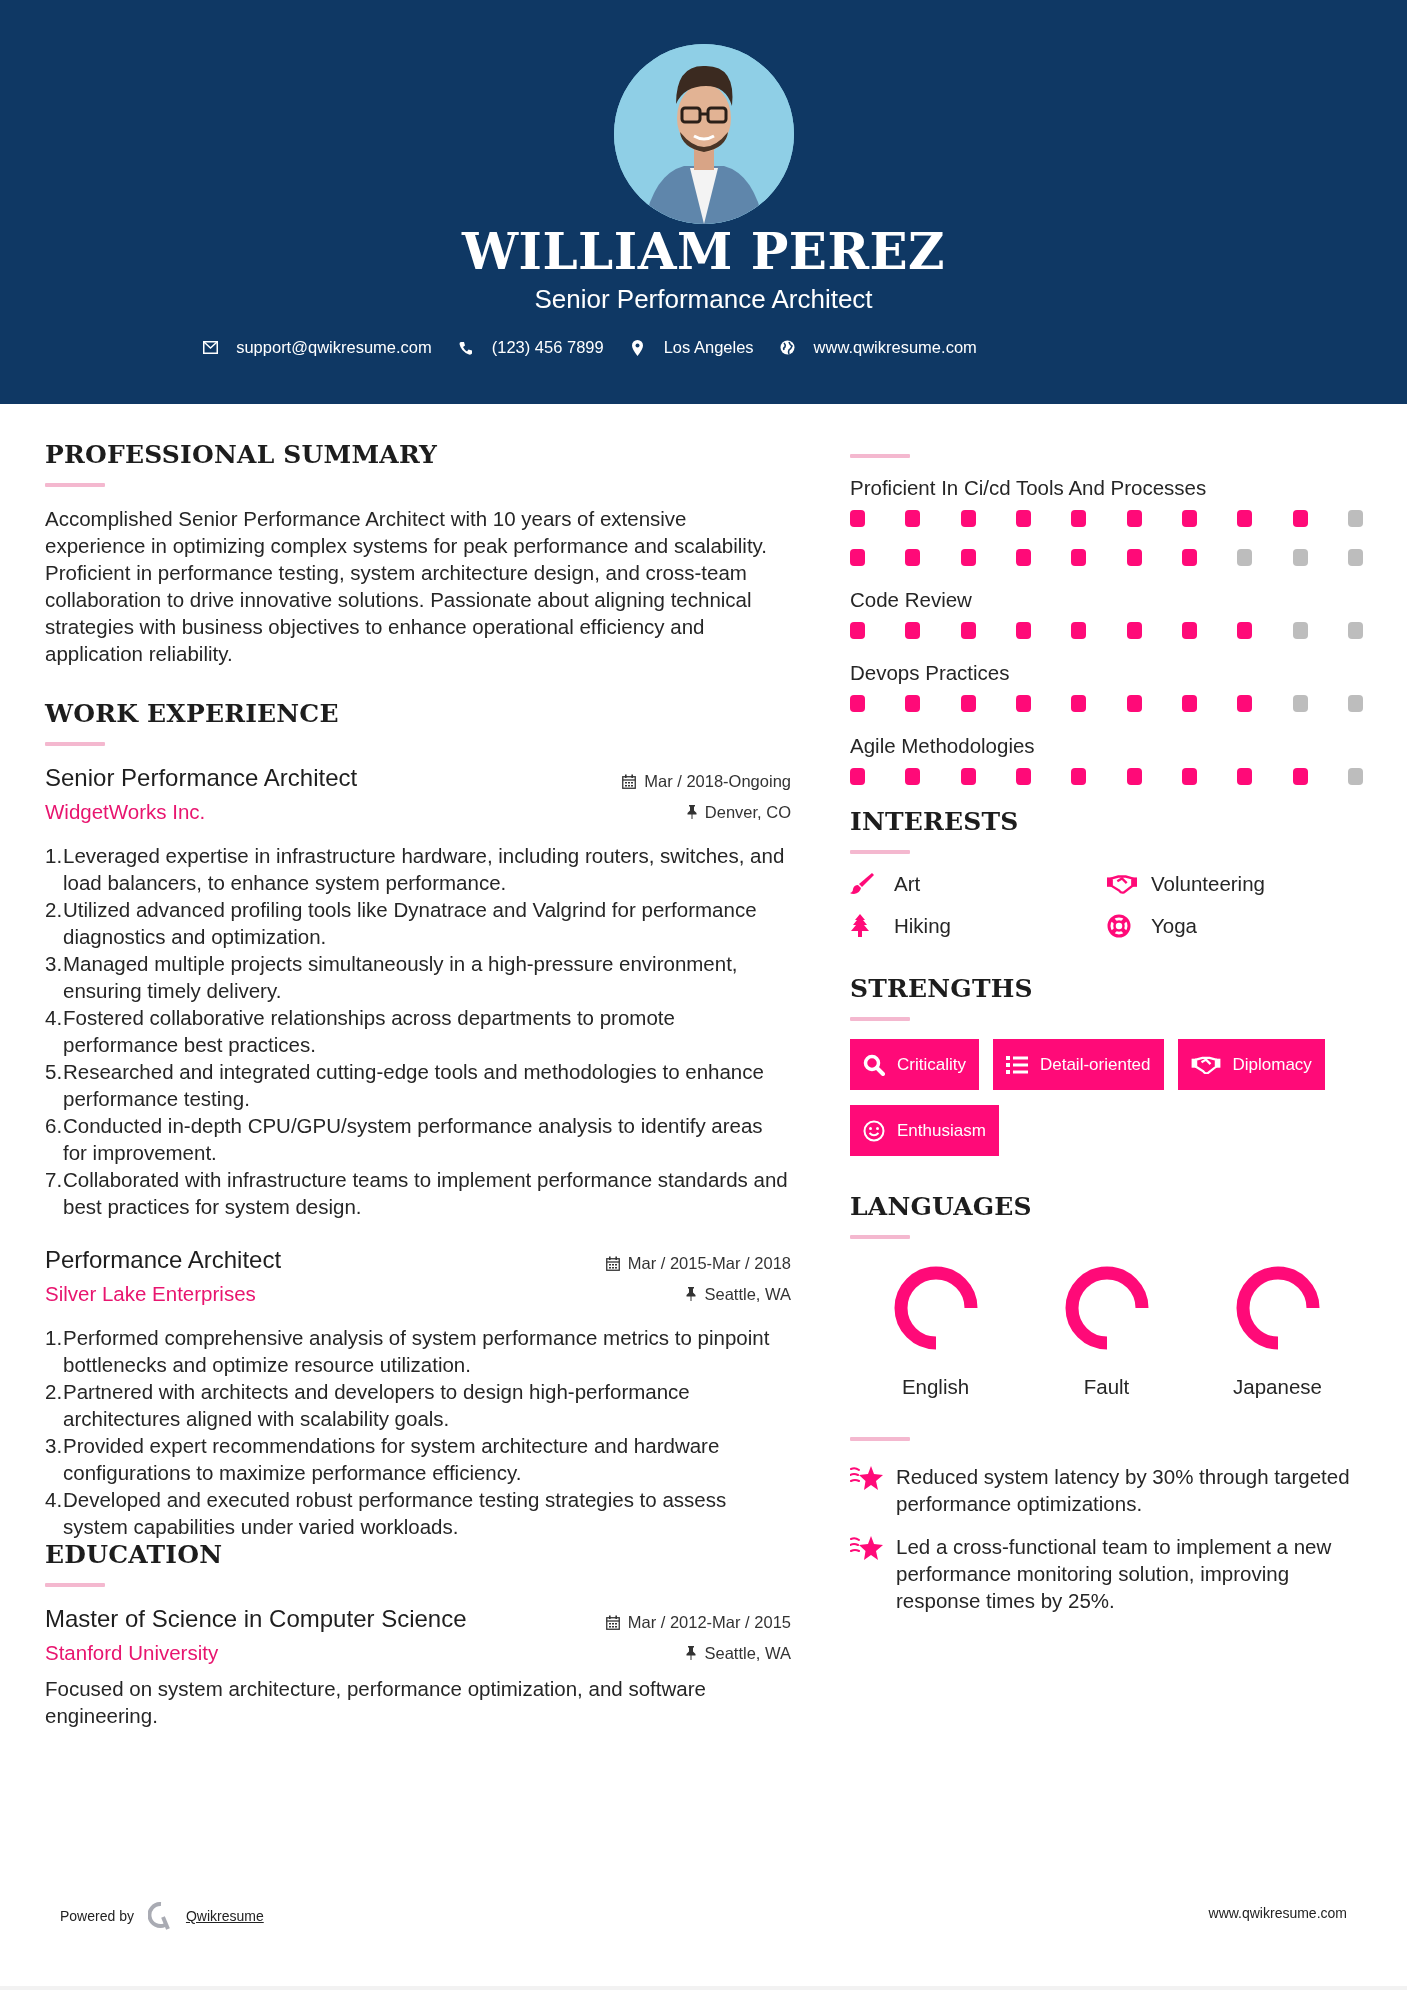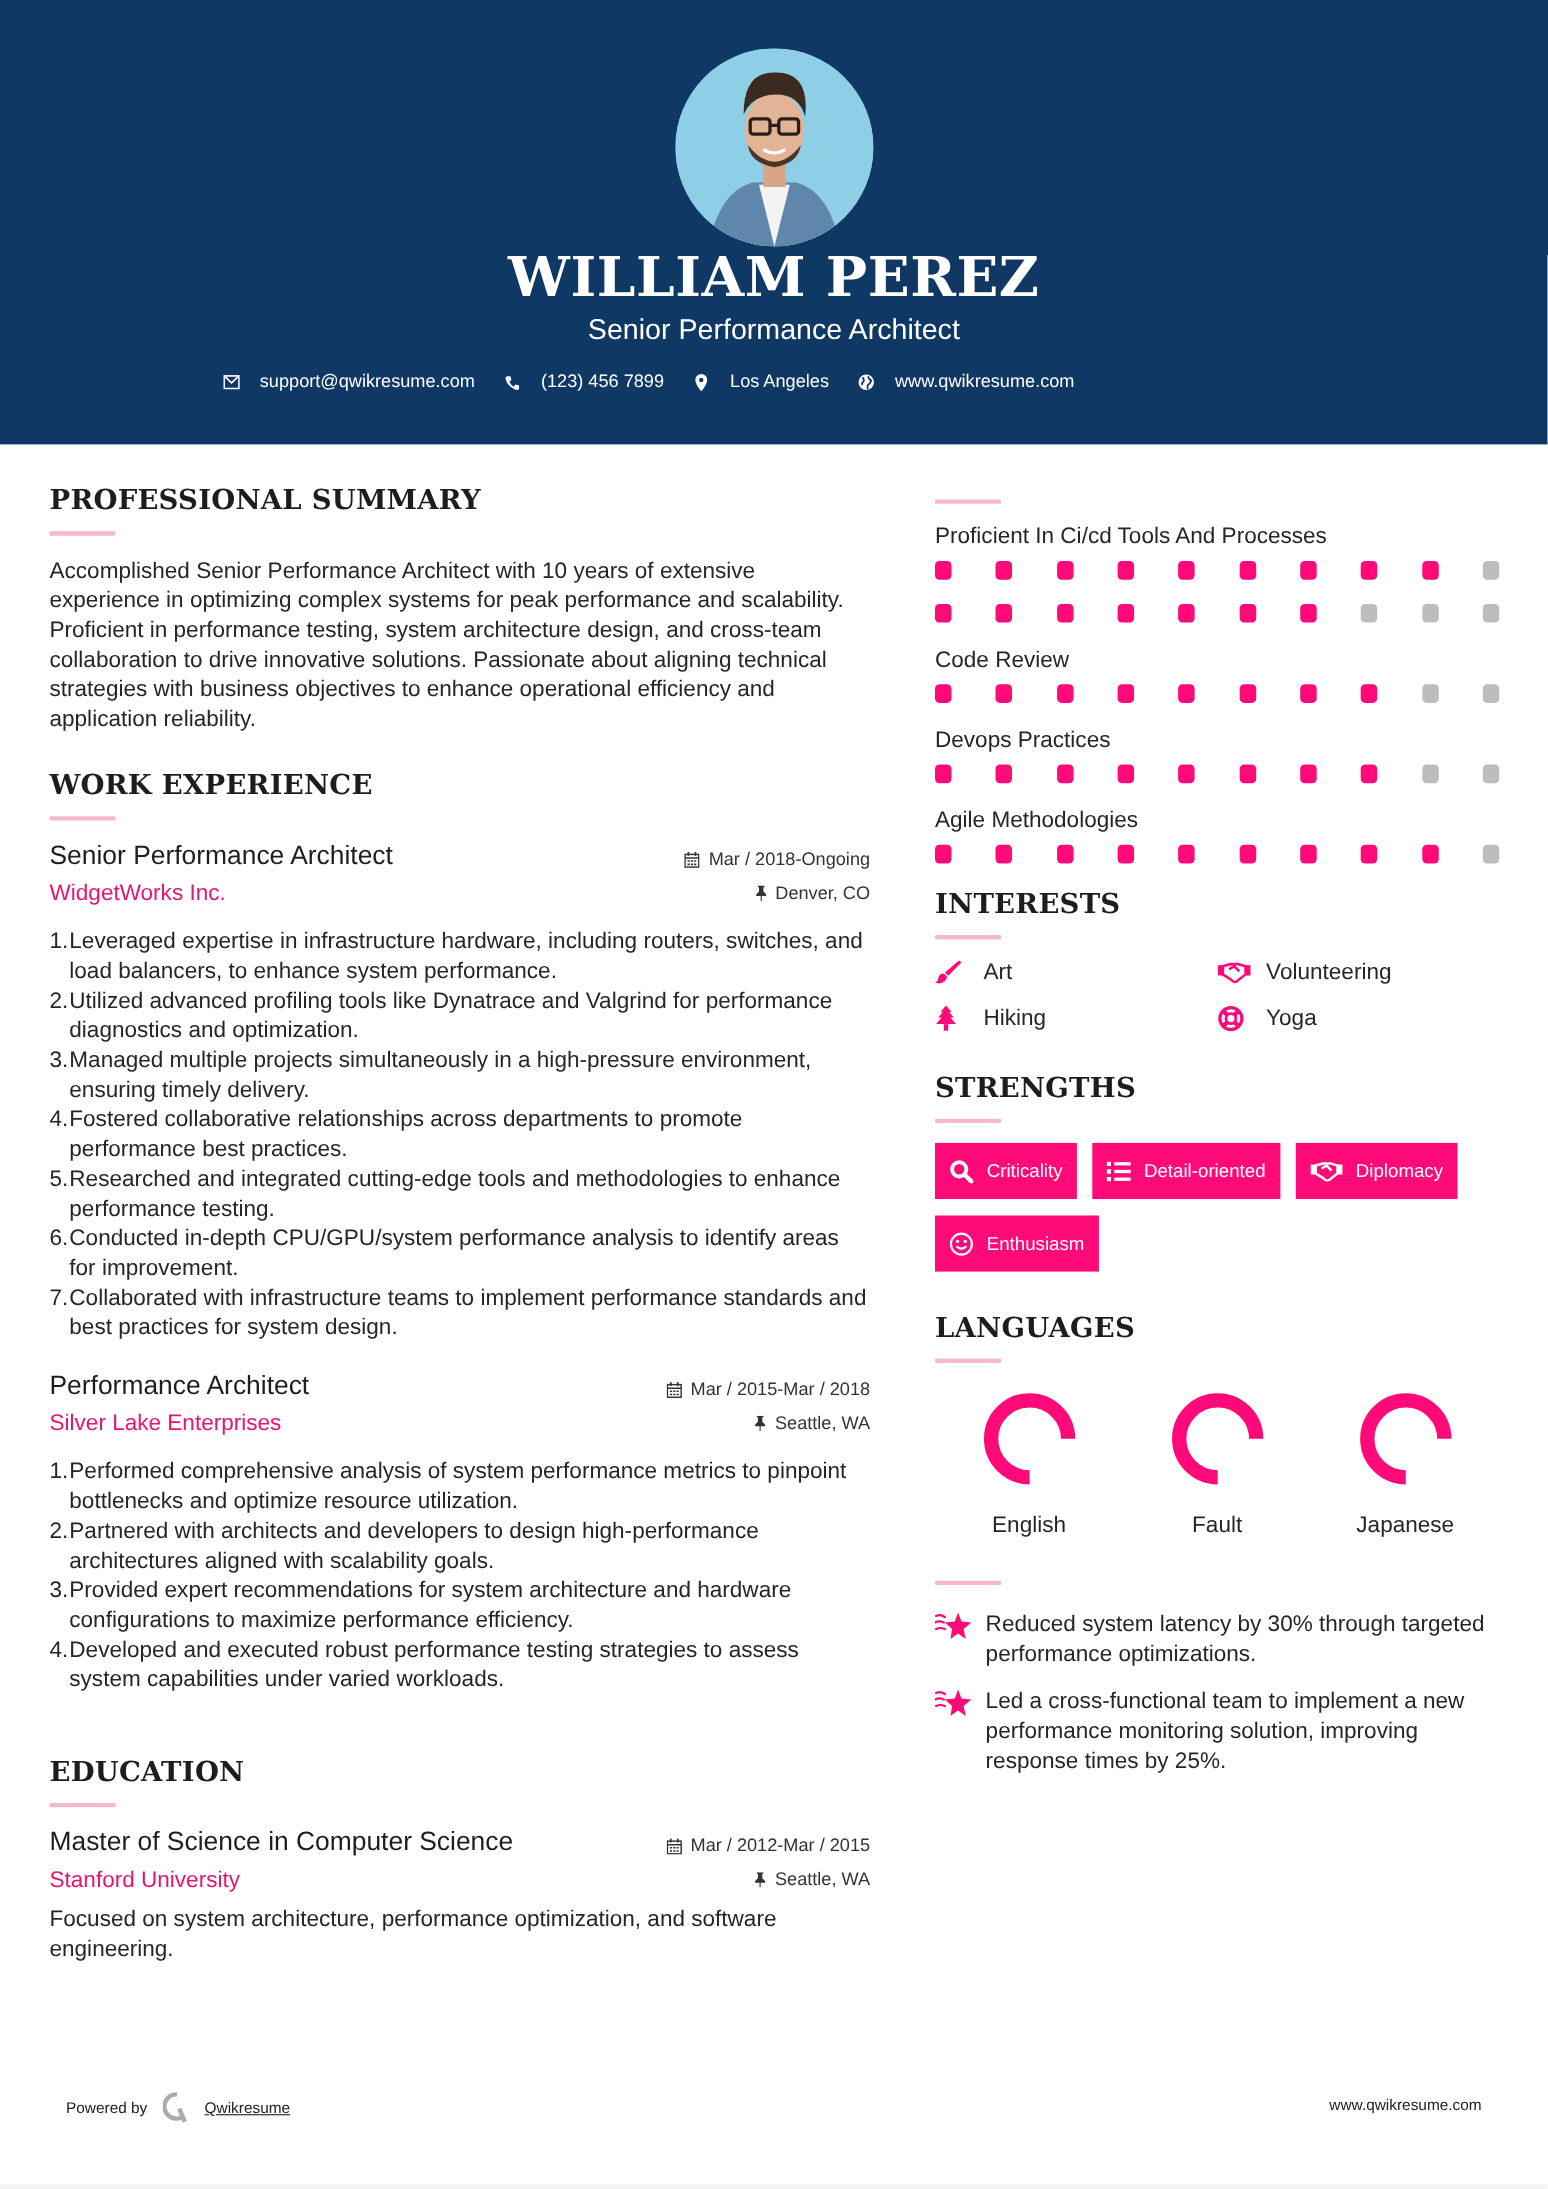--- a/index.html
+++ b/index.html
@@ -224,21 +224,21 @@
             <span>Provided expert recommendations for system architecture and hardware configurations to maximize performance efficiency.</span>
           </li>
         <li>
             <span class="num">4.</span>
             <span>Developed and executed robust performance testing strategies to assess system capabilities under varied workloads.</span>
           </li>
       </ol>
     </div>
   </section>
 
-  <section style="margin-top:56px;">
+  <section style="">
     <div class="sec-title">EDUCATION</div>
     <div class="underline"></div>
     <div class="job-head">
       <div class="job-title">Master of Science in Computer Science</div>
       <div class="job-meta">
         <svg width="14" height="15" viewBox="0 0 14 15">
             <rect x="0.75" y="2.75" width="12.5" height="11.5" fill="none" stroke="#333" stroke-width="1.3"></rect>
             <line x1="0.75" y1="6" x2="13.25" y2="6" stroke="#333" stroke-width="1.3"></line>
             <rect x="3" y="0.5" width="1.6" height="3.5" fill="#333"></rect>
             <rect x="9.4" y="0.5" width="1.6" height="3.5" fill="#333"></rect>

